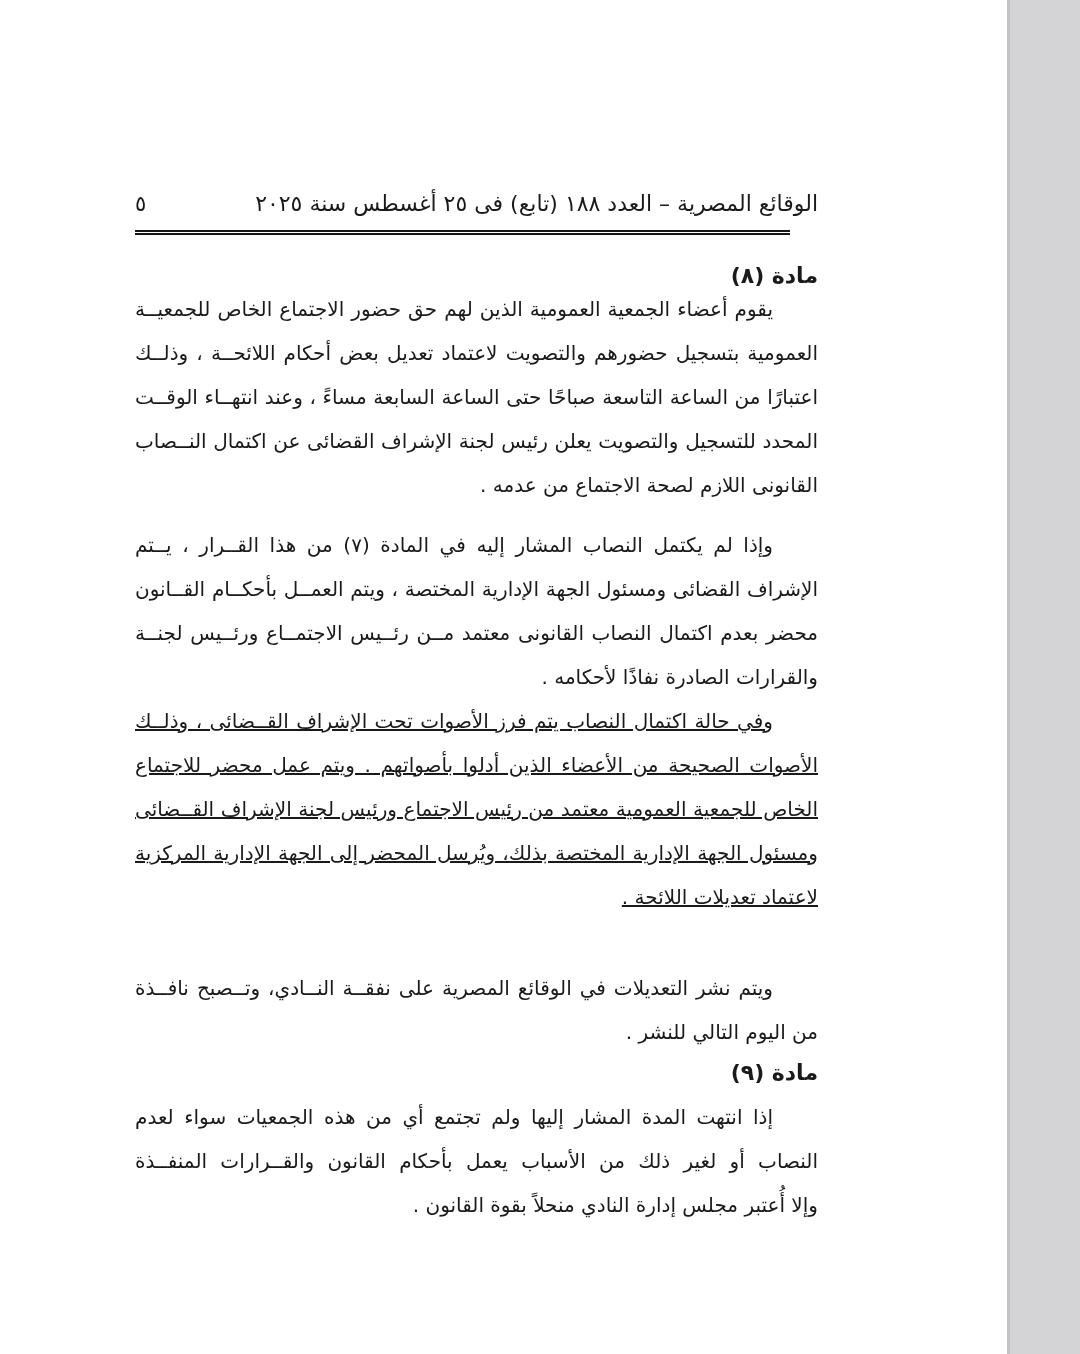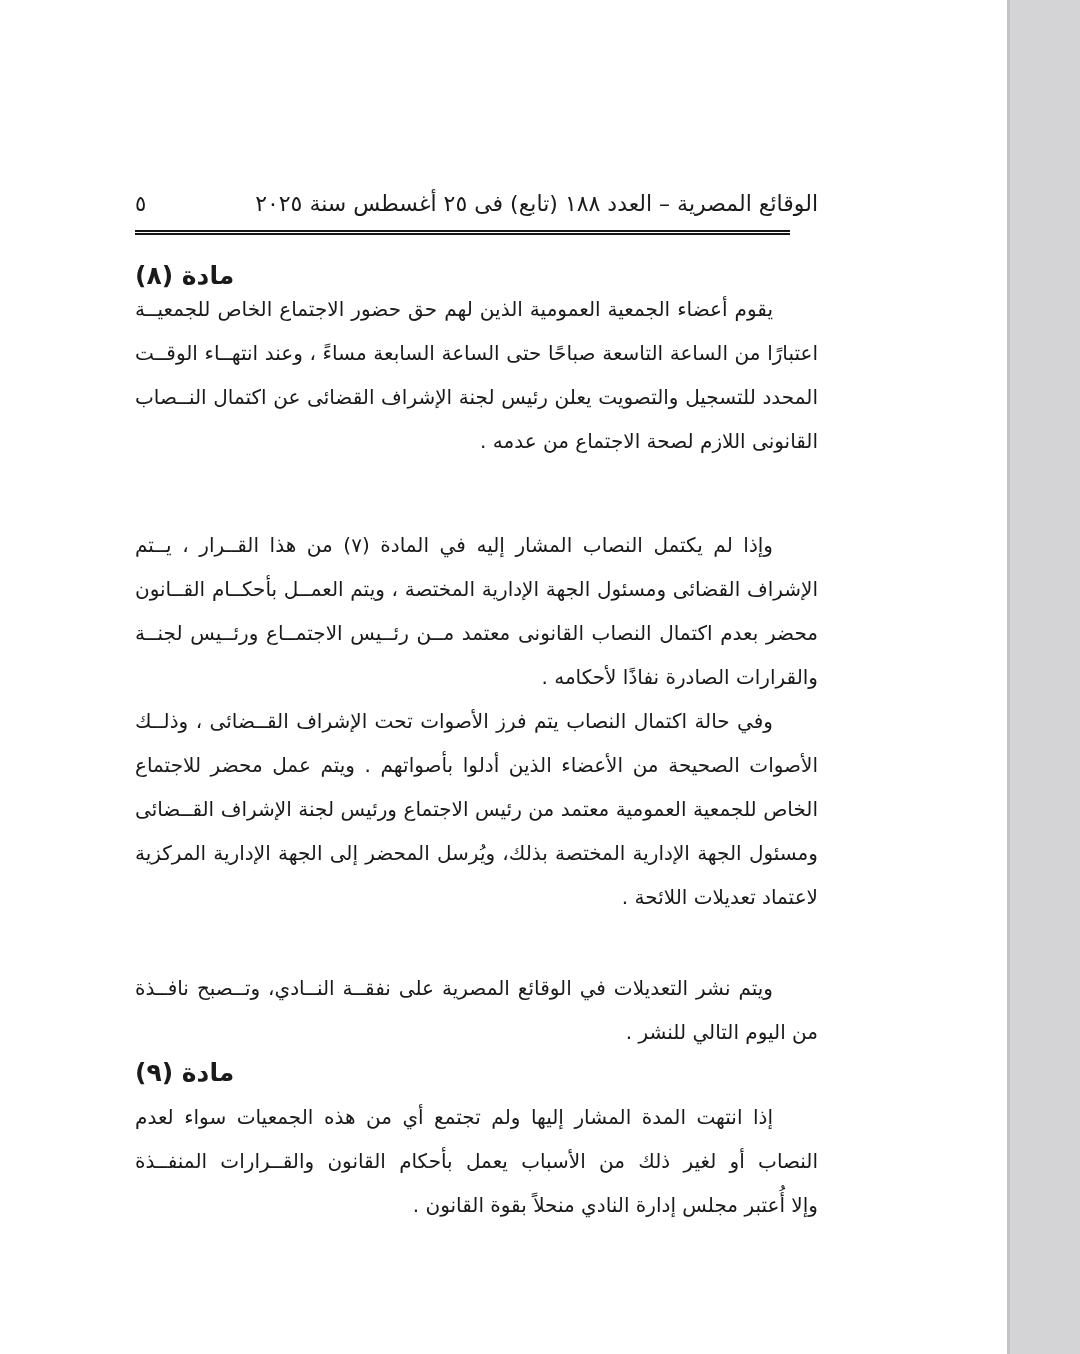--- a/index.html
+++ b/index.html
@@ -30,34 +30,34 @@
   .header-rule {
     position:absolute; left:135px; top:230px;
     width:655px; height:1px;
     border-top:2px solid #161616;
     border-bottom:2px solid #161616;
     background:#ffffff;
   }
   .article-heading {
     position:absolute; left:135px;
     width:683px; height:40px; line-height:40px;
-    direction:rtl; text-align:left;
-    font-weight:bold; font-size:25px;
+    direction:rtl; text-align:right;
+    font-weight:bold; font-size:22px;
   }
   .heading-8 { top:256px; }
   .heading-9 { top:1053px; }
   .para {
     position:absolute; left:135px;
     width:683px;
     direction:rtl;
     font-size:20px;
   }
   .p1 { top:287px; }
   .p2 { top:523px; }
-  .p3 { top:699px; }
+  .p3 { top:699px;text-decoration:underline; }
   .p4 { top:966px; }
   .p5 { top:1095px; }
   .line {
     height:44px; line-height:44px;
     overflow:hidden;
     text-align:justify;
     text-align-last:justify;
     text-justify:inter-word;
   }
   .line.para-first { text-indent:45px; }
@@ -74,20 +74,21 @@
     <span class="header-title">الوقائع المصرية – العدد ١٨٨ (تابع) فى ٢٥ أغسطس سنة ٢٠٢٥</span>
     <span class="header-pagenum">٥</span>
   </div>
 
   <div class="header-rule"></div>
 
   <div class="article-heading heading-8">مادة (٨)</div>
 
   <div class="para p1">
     <div class="line para-first">يقوم أعضاء الجمعية العمومية الذين لهم حق حضور الاجتماع الخاص للجمعيــة</div>
+    <div class="line">العمومية بتسجيل حضورهم والتصويت لاعتماد تعديل بعض أحكام اللائحــة ، وذلــك</div>
     <div class="line">اعتبارًا من الساعة التاسعة صباحًا حتى الساعة السابعة مساءً ، وعند انتهــاء الوقــت</div>
     <div class="line">المحدد للتسجيل والتصويت يعلن رئيس لجنة الإشراف القضائى عن اكتمال النــصاب</div>
     <div class="line para-last">القانونى اللازم لصحة الاجتماع من عدمه .</div>
   </div>
 
   <div class="para p2">
     <div class="line para-first">وإذا لم يكتمل النصاب المشار إليه في المادة (٧) من هذا القــرار ، يــتم عمــل</div>
     <div class="line">الإشراف القضائى ومسئول الجهة الإدارية المختصة ، ويتم العمــل بأحكــام القــانون</div>
     <div class="line">محضر بعدم اكتمال النصاب القانونى معتمد مــن رئــيس الاجتمــاع ورئــيس لجنــة</div>
     <div class="line para-last">والقرارات الصادرة نفاذًا لأحكامه .</div>

